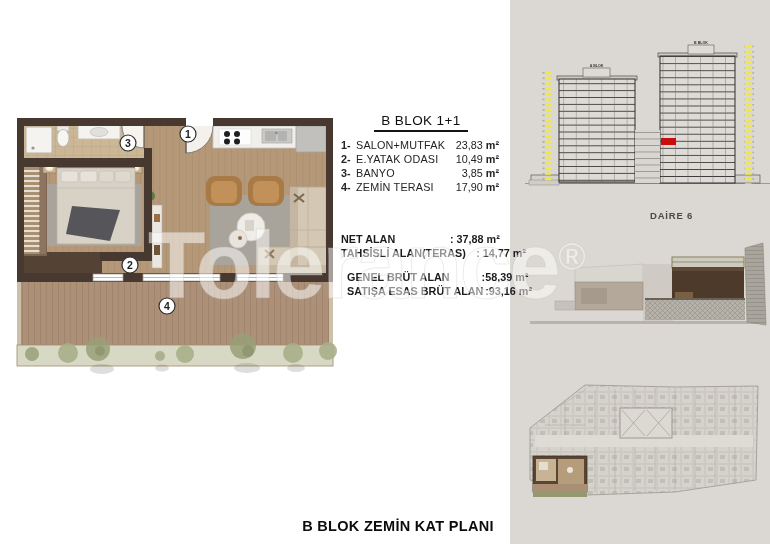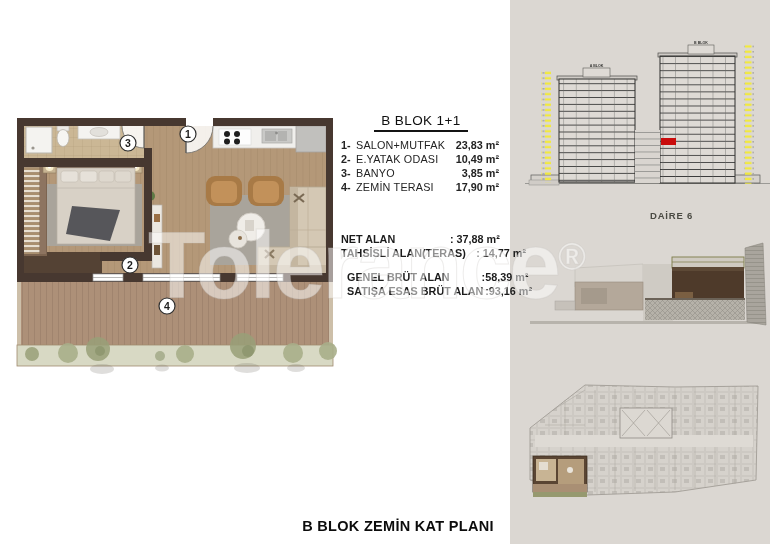--- a/index.html
+++ b/index.html
@@ -11,21 +11,21 @@
   #side-panel{left:510px;top:0;width:260px;height:544px;background:#dbd7d2;}
 
   
   #unit-title-wrap{left:340px;top:111px;width:162px;text-align:center;}
   #unit-title{display:inline-block;font-size:13.5px;font-weight:normal;color:#0f0f0f;
               letter-spacing:.4px;border-bottom:2.2px solid #141414;padding:0 7px 2px 7px;}
   #room-list{left:341px;top:138px;width:158px;font-size:10.8px;color:#232323;}
   .room-row{display:flex;align-items:baseline;height:14px;line-height:14px;}
   .room-num{font-weight:bold;width:15px;}
   .room-name{flex:1;font-weight:400;letter-spacing:.2px;white-space:nowrap;}
-  .room-val{text-align:left;font-weight:700;}
+  .room-val{text-align:left;font-weight:400;}
   .room-unit{font-weight:bold;margin-left:3px;}
   .metrics{left:341px;width:185px;font-size:10.8px;font-weight:bold;color:#1b1b1b;}
   #metrics-net{top:233px;}
   #metrics-brut{top:271px;padding-left:6px;}
   .metric-row{display:flex;height:13.5px;line-height:13.5px;white-space:nowrap;gap:22px;}
   #metrics-net .metric-label{min-width:77px;}
   #metrics-brut .metric-label{min-width:94px;}
   .metric-val{margin-left:10px;}
 
   

